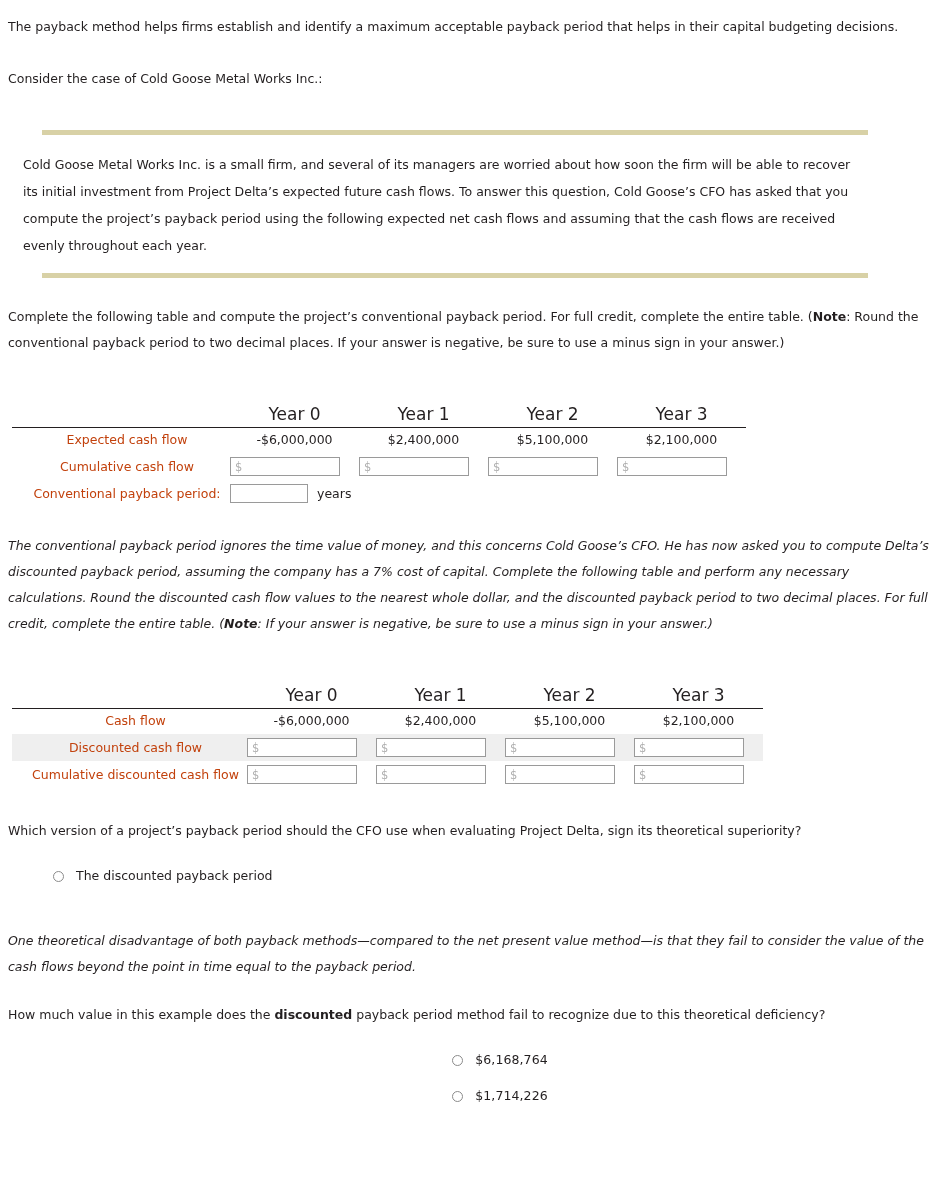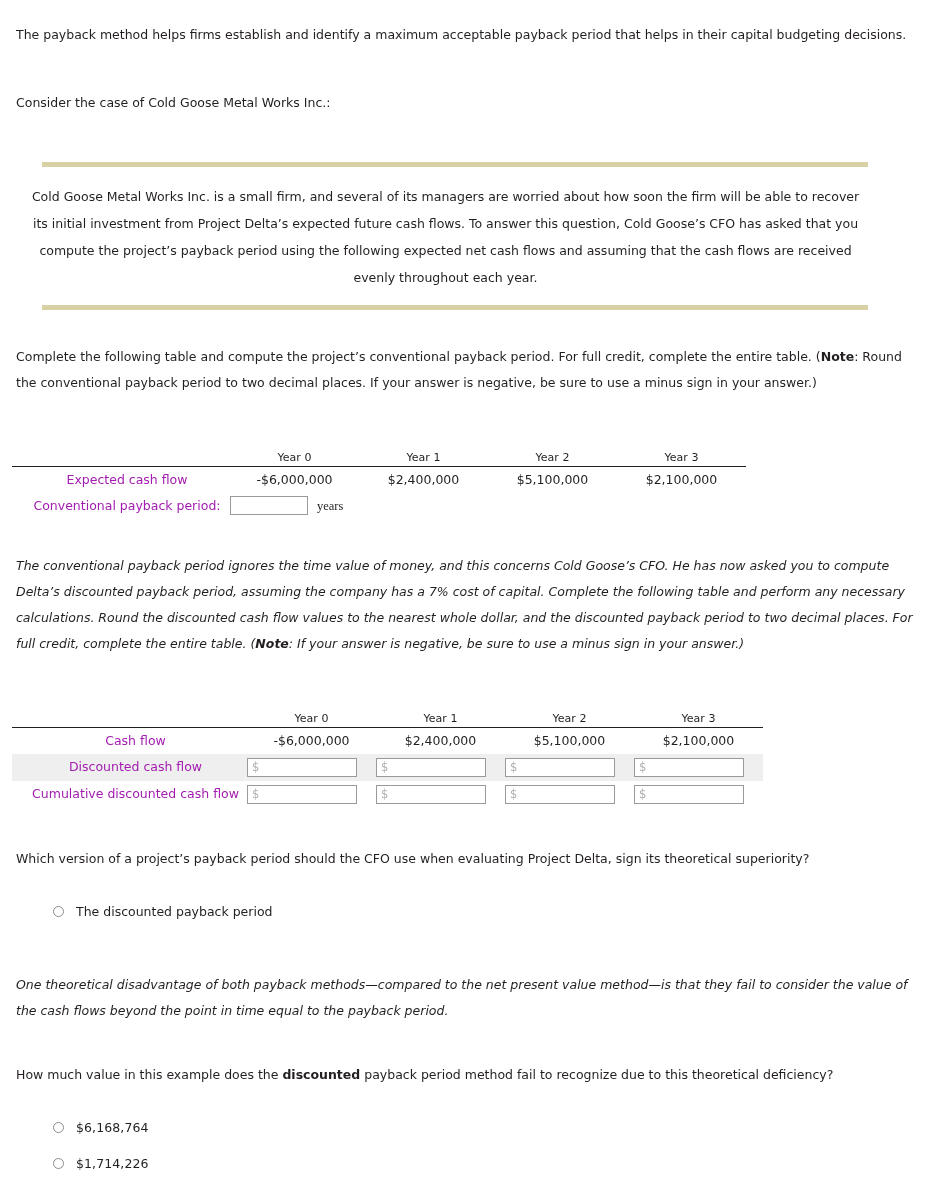--- a/index.html
+++ b/index.html
@@ -18,21 +18,21 @@
     -webkit-font-smoothing: antialiased;
   }
   .page {
     position: relative;
     width: 947px;
     padding: 0;
   }
 
   
   .para {
-    margin: 8px;
+    margin: 0;
     padding: 0 24px 0 8px;
     line-height: 26px;
     font-size: 12.5px;
     color: #231f20;
   }
   .para.wide { padding-right: 18px; font-style: italic; }
   b, .bold { font-weight: bold; }
   .sp-14 { height: 14px; }
   .sp-22 { height: 22px; }
   .sp-26 { height: 26px; }
@@ -43,21 +43,20 @@
 
   
   .callout { margin: 0; padding: 0; }
   .rule-tan {
     height: 5px;
     background: #d8d1a6;
     margin: 0 79px 0 42px;
   }
   .callout-body {
     padding: 16px 79px 14px 23px;
-    text-align: center;
   }
   .callout-body p {
     margin: 0;
     line-height: 27px;
     font-size: 12.5px;
   }
 
   
   .tbl-wrap { padding-left: 12px; }
   table.ptable {
@@ -67,35 +66,35 @@
   }
   table.ptable td, table.ptable th {
     padding: 0;
     margin: 0;
     vertical-align: middle;
     font-weight: normal;
     text-align: center;
   }
   .hdr-cell {
     font-weight: bold;
-    font-size: 11px;
+    font-size: 17px;
     text-align: center;
     padding-bottom: 5px;
     color: #231f20;
   }
   .rule-row td {
     border-bottom: 1.6px solid #231f20;
     height: 0;
     padding: 0;
   }
   .lbl {
     text-align: right;
     padding-left: 12px !important;
     white-space: nowrap;
-    color: #a21caf;
+    color: #c2410c;
   }
   .valcell { text-align: center; white-space: nowrap; }
   tr.body-row td { height: 26px; }
   tr.input-row td { height: 27px; }
 
   
   .striped tr.stripe td { background: #efefef; }
 
   
   .inp {
@@ -114,21 +113,20 @@
     outline: none;
   }
   .inp::placeholder { color: #b0b0b0; opacity: 1; }
   .inp.narrow { width: 78px; }
   .units {
     font-size: 12.5px;
     color: #231f20;
     padding-left: 9px;
     vertical-align: middle;
     white-space: nowrap;
-    font-family: Liberation Serif, serif;
   }
   .left-cell { text-align: left !important; }
 
   
   .opt-list { padding-left: 53px; }
   .opt {
     display: flex;
     align-items: center;
     height: 36px;
     cursor: default;
@@ -140,21 +138,21 @@
     border-radius: 50%;
     background: #fff;
     flex: 0 0 auto;
     margin-right: 12px;
   }
   .opt-label {
     font-size: 12.5px;
     color: #231f20;
     white-space: nowrap;
   }
-  .opt-list.money .opt { height: 36px; }
+  .opt-list.money .opt { height: 36px; justify-content: center; }
   .opt-list.money .opt-label { letter-spacing: 0.1px; }
 </style>
 </head>
 <body>
 
 <div class="page">
 
   <div class="sp-14"></div>
 
   <p class="para">The payback method helps firms establish and identify a maximum acceptable payback period that helps in their capital budgeting decisions.</p>
@@ -205,20 +203,35 @@
       </tr>
 
       <tr class="body-row">
         <td class="lbl">Expected cash flow</td>
         <td class="valcell">-$6,000,000</td>
         <td class="valcell">$2,400,000</td>
         <td class="valcell">$5,100,000</td>
         <td class="valcell">$2,100,000</td>
       </tr>
 
+      <tr class="input-row">
+        <td class="lbl">Cumulative cash flow</td>
+        <td class="left-cell">
+          <input class="inp" type="text" placeholder="$" style="">
+        </td>
+        <td class="left-cell">
+          <input class="inp" type="text" placeholder="$" style="">
+        </td>
+        <td class="left-cell">
+          <input class="inp" type="text" placeholder="$" style="">
+        </td>
+        <td class="left-cell">
+          <input class="inp" type="text" placeholder="$" style="">
+        </td>
+      </tr>
 
       <tr class="input-row">
         <td class="lbl">Conventional payback period:</td>
         <td class="left-cell">
           <input class="inp narrow" type="text" placeholder="" style=""><span class="units">years</span>
         </td>
         <td></td>
         <td></td>
         <td></td>
       </tr>

